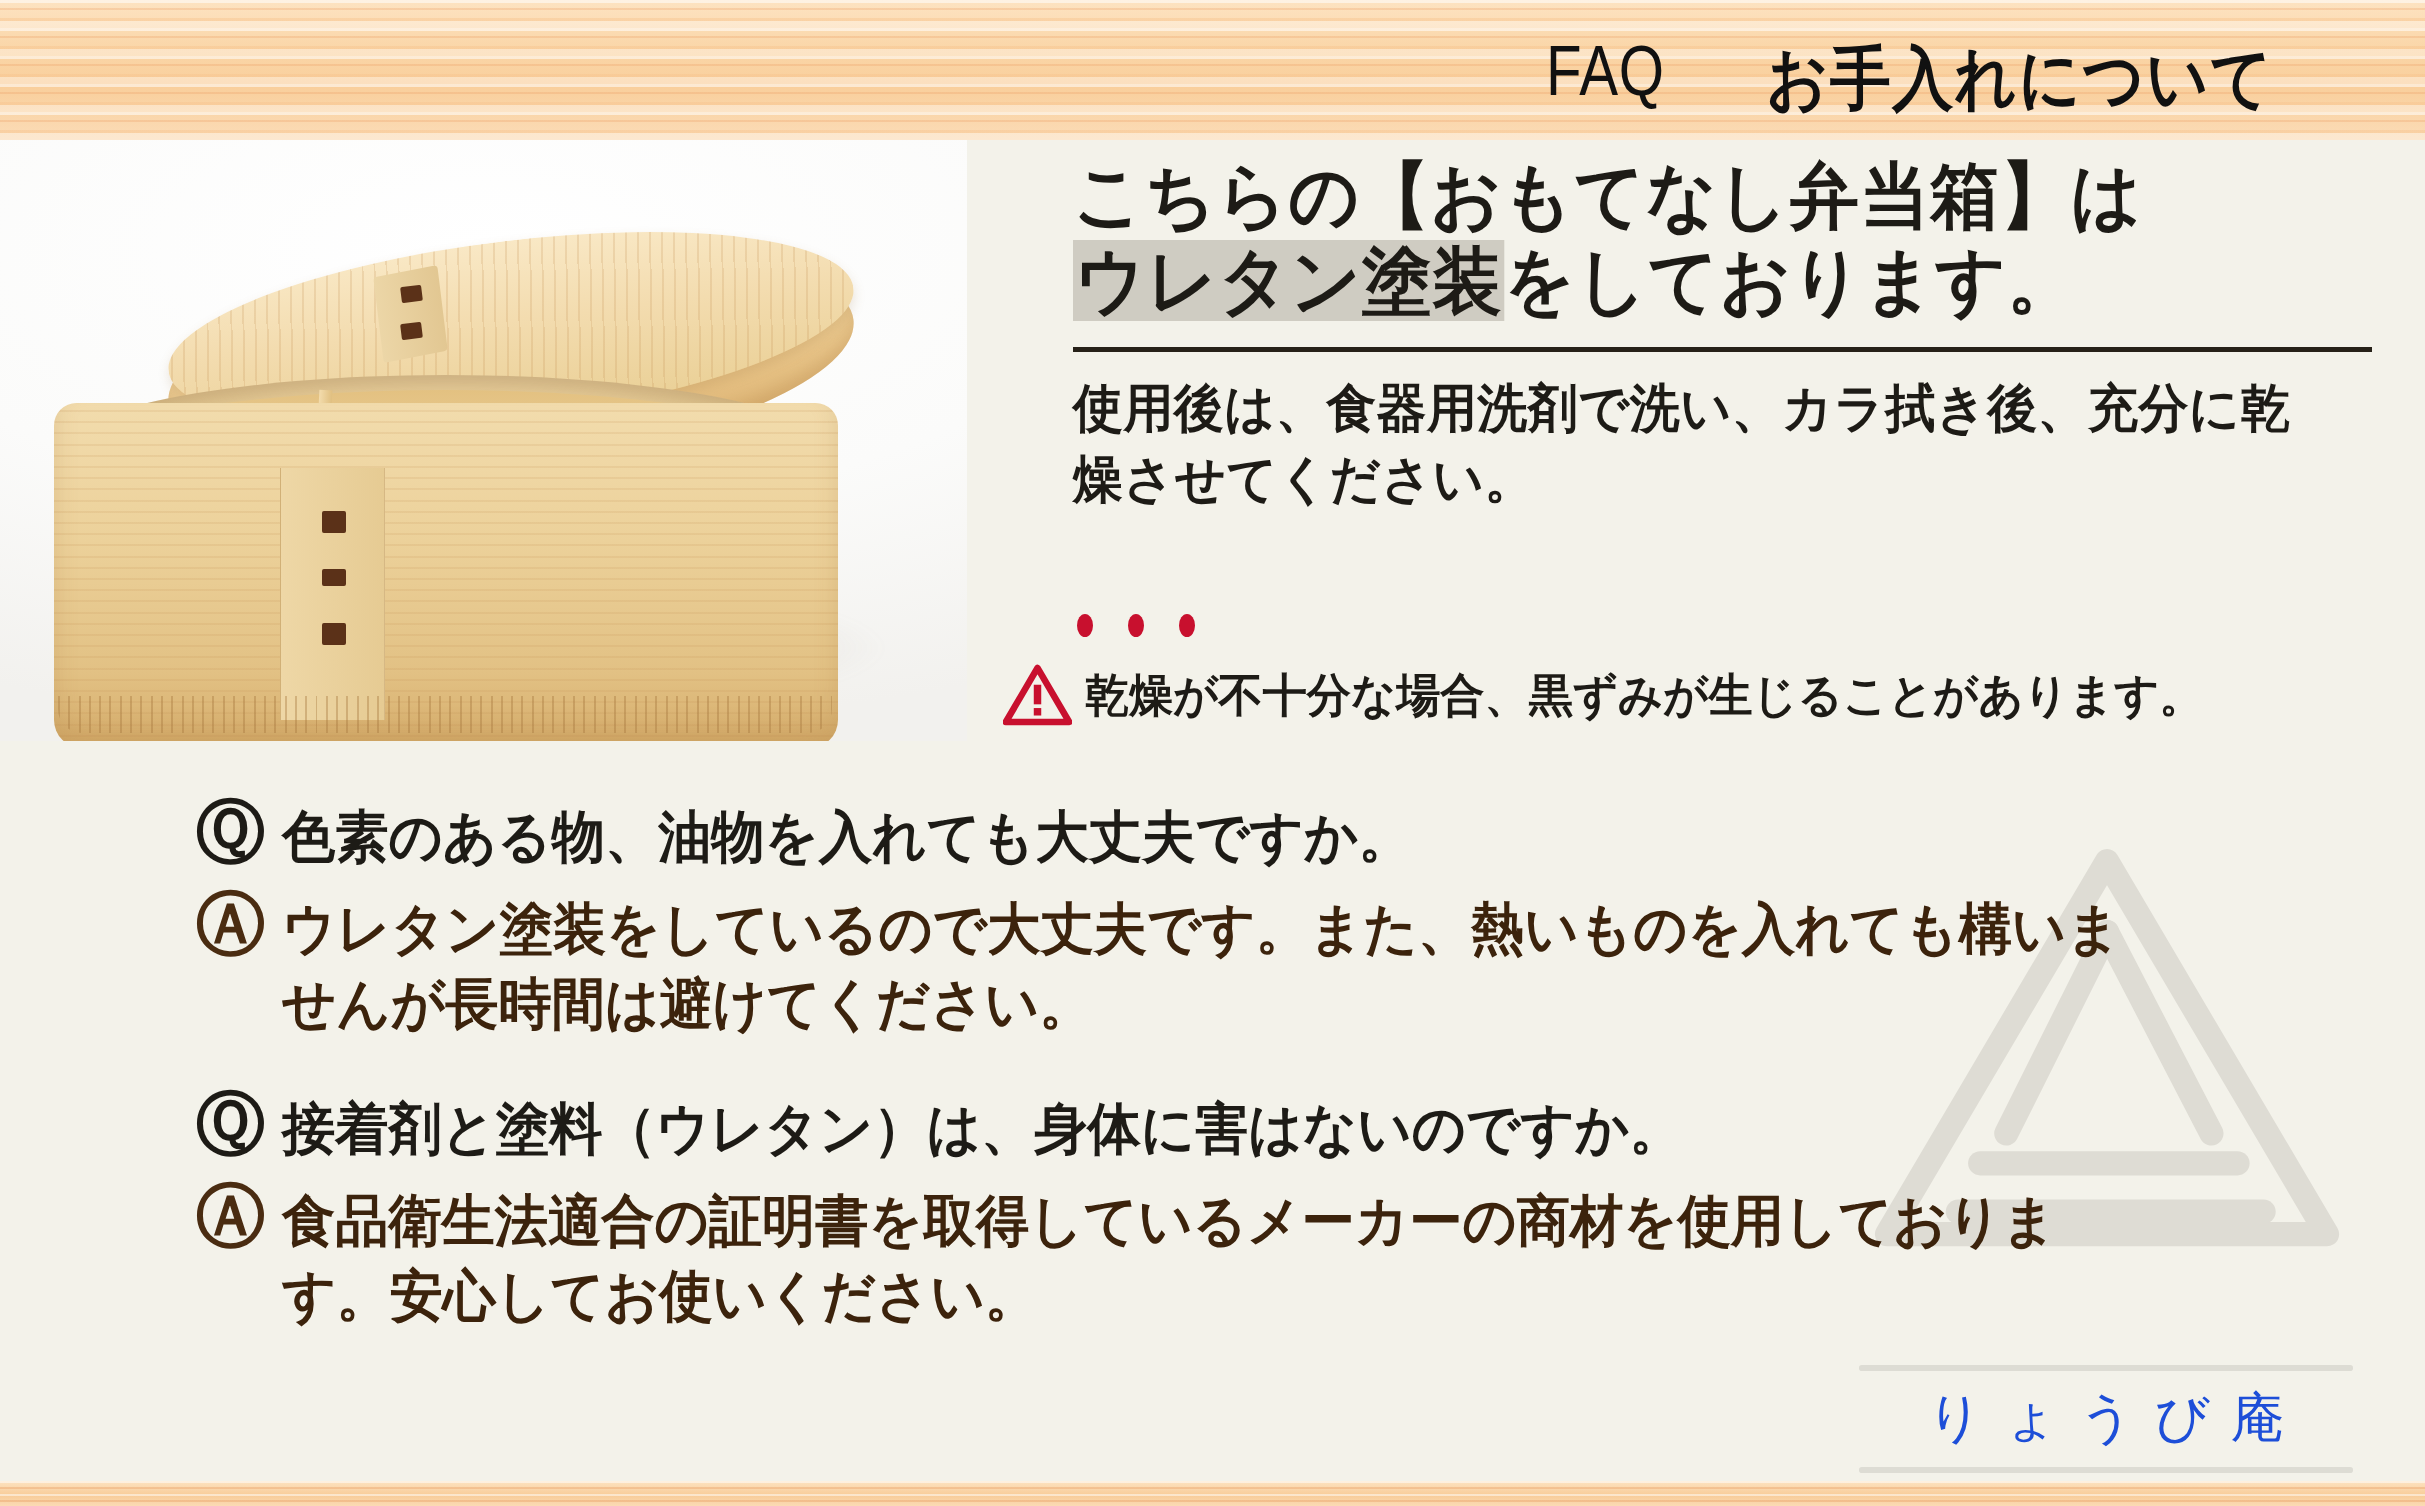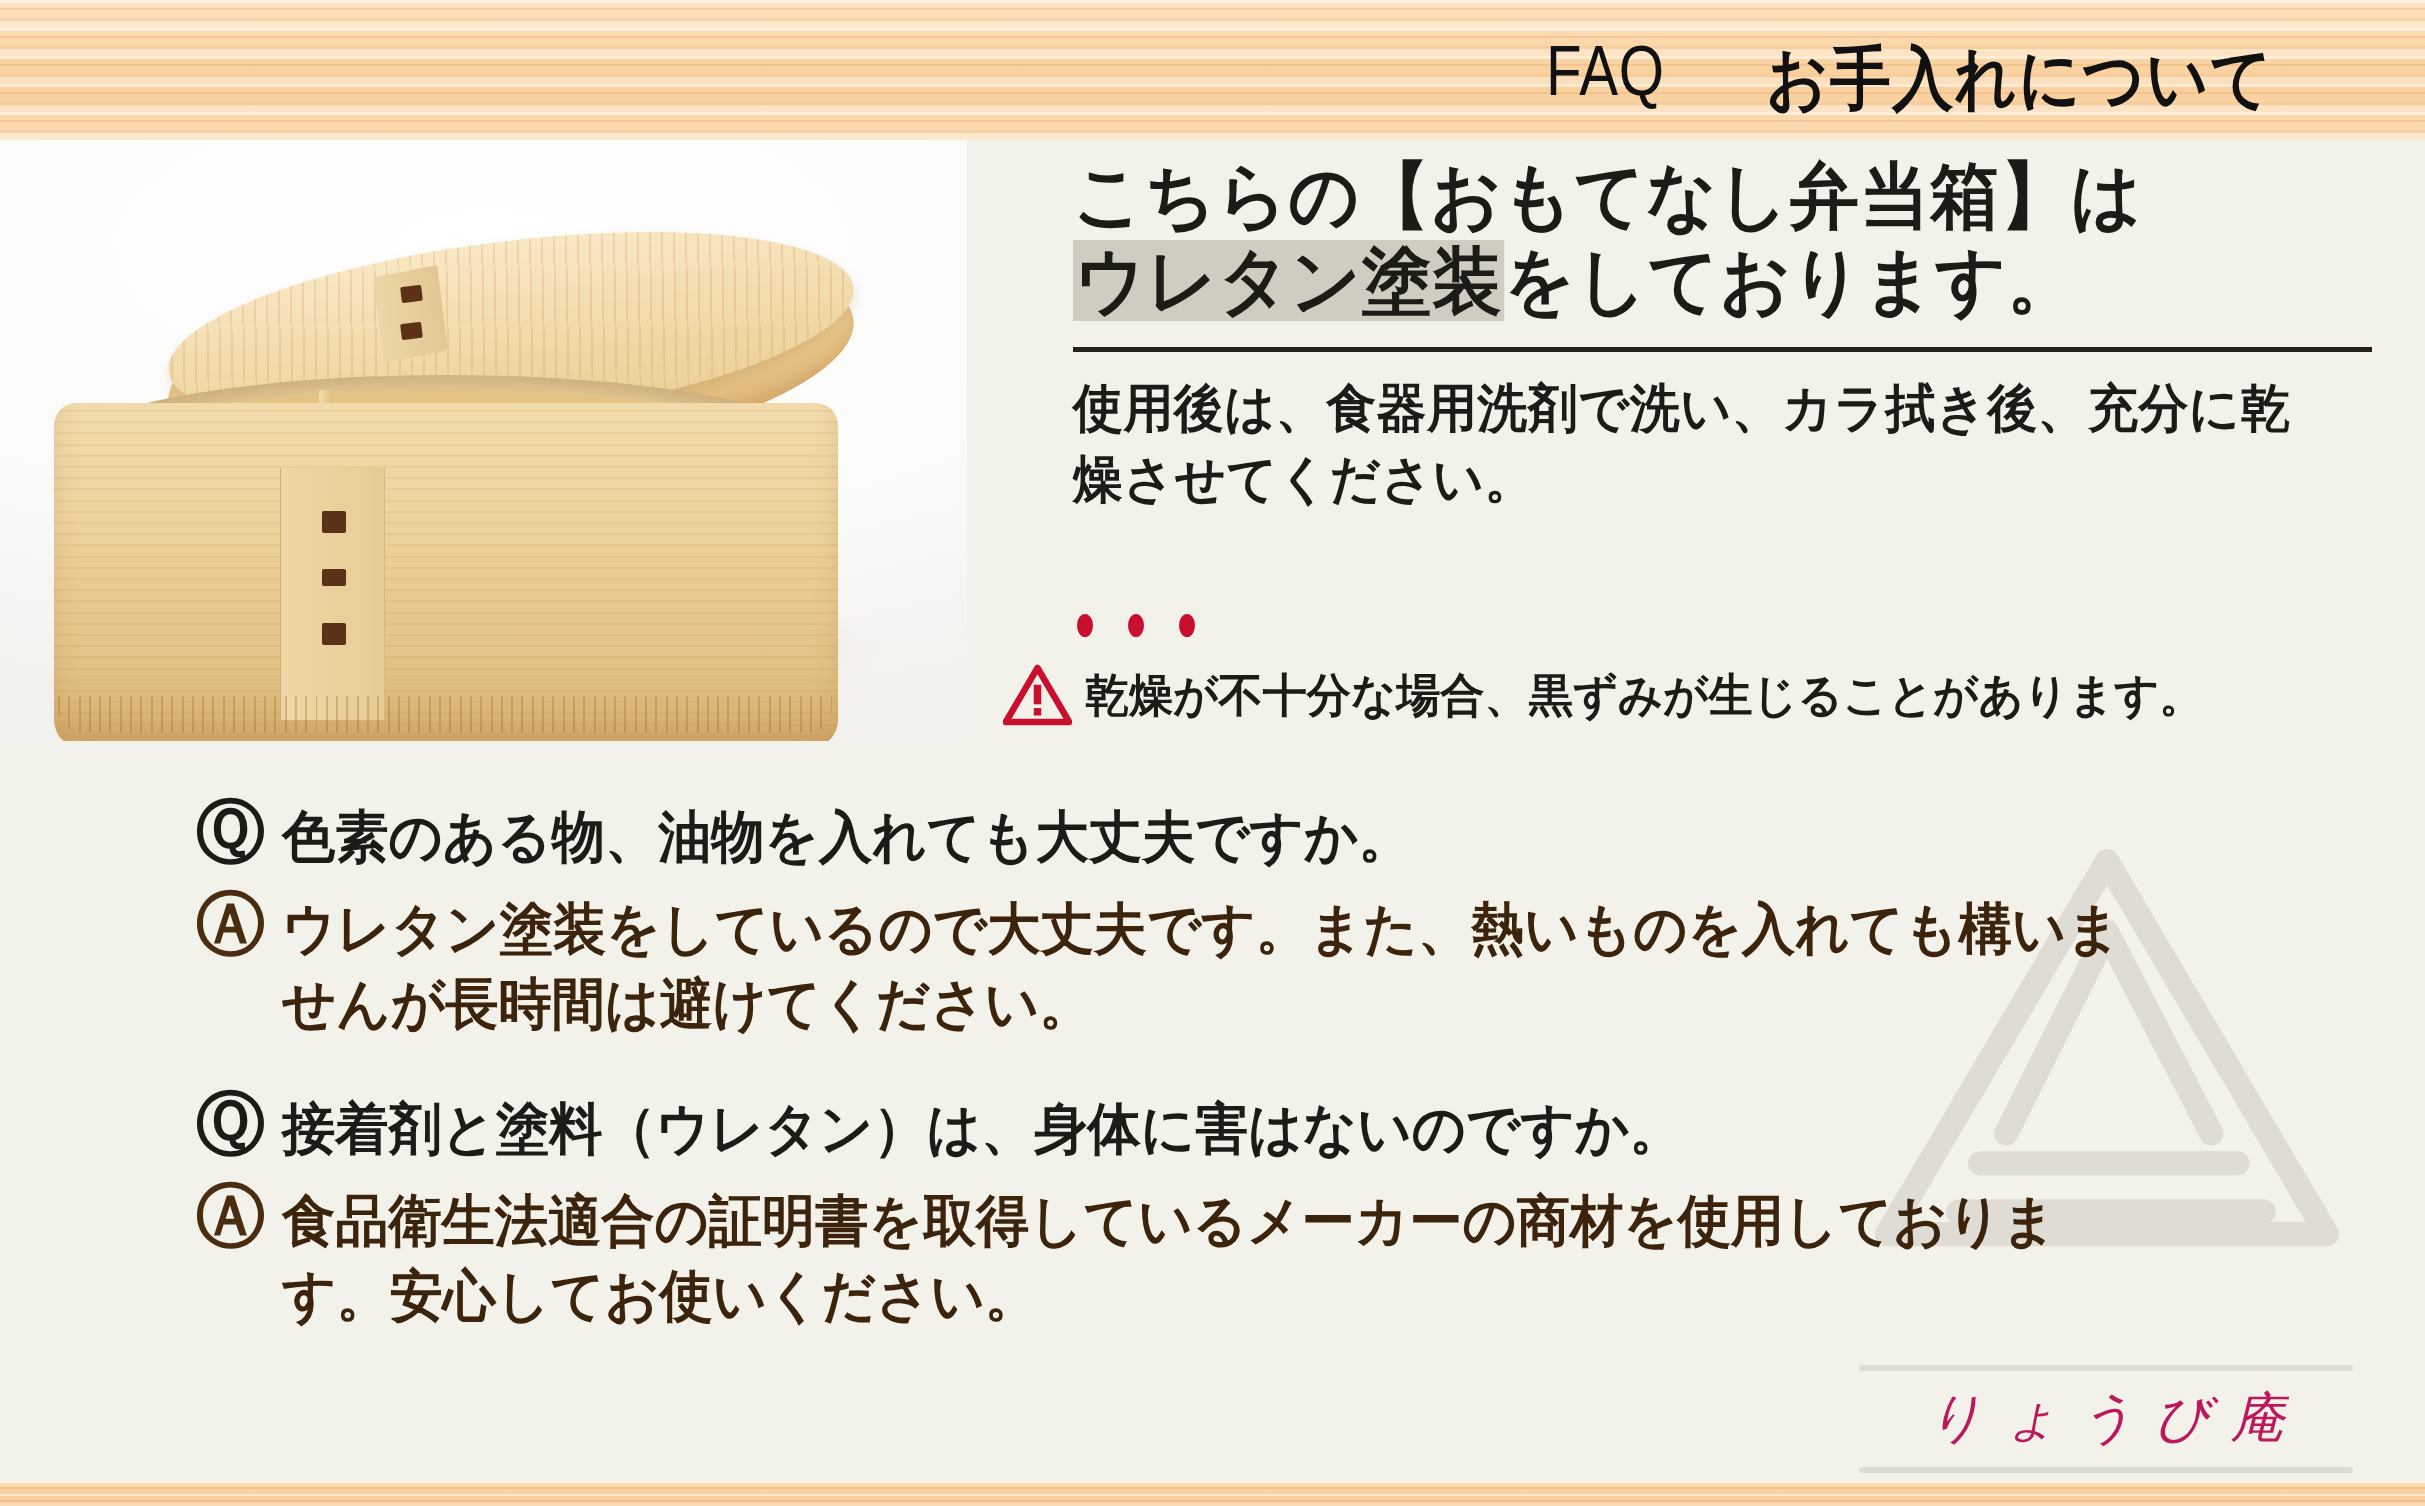--- a/index.html
+++ b/index.html
@@ -202,24 +202,23 @@
   #logo-watermark{
     position:absolute;right:58px;bottom:187px;width:522px;height:485px;
     opacity:1;pointer-events:none;
   }
   #brand-watermark{
     position:absolute;right:73px;bottom:34px;width:494px;
     text-align:center;color:#d9d8d0;
   }
   #brand-watermark .rule{height:6.5px;background:#dddcd4;border-radius:2.8px;}
   #brand-name{
-    font-size:54px;letter-spacing:20.5px;color:#be185d;
+    font-size:54px;letter-spacing:20.5px;color:#1d4ed8;
     padding:11.2px 0 11.2px 20.5px;font-weight:400;
     font-family:"Liberation Serif","DejaVu Serif",serif;
-    font-style:italic;
   }
 </style>
 </head>
 <body>
 
 <div id="page">
 
   <div class="wood" id="wood-top"></div>
 
   <div id="header-block">

